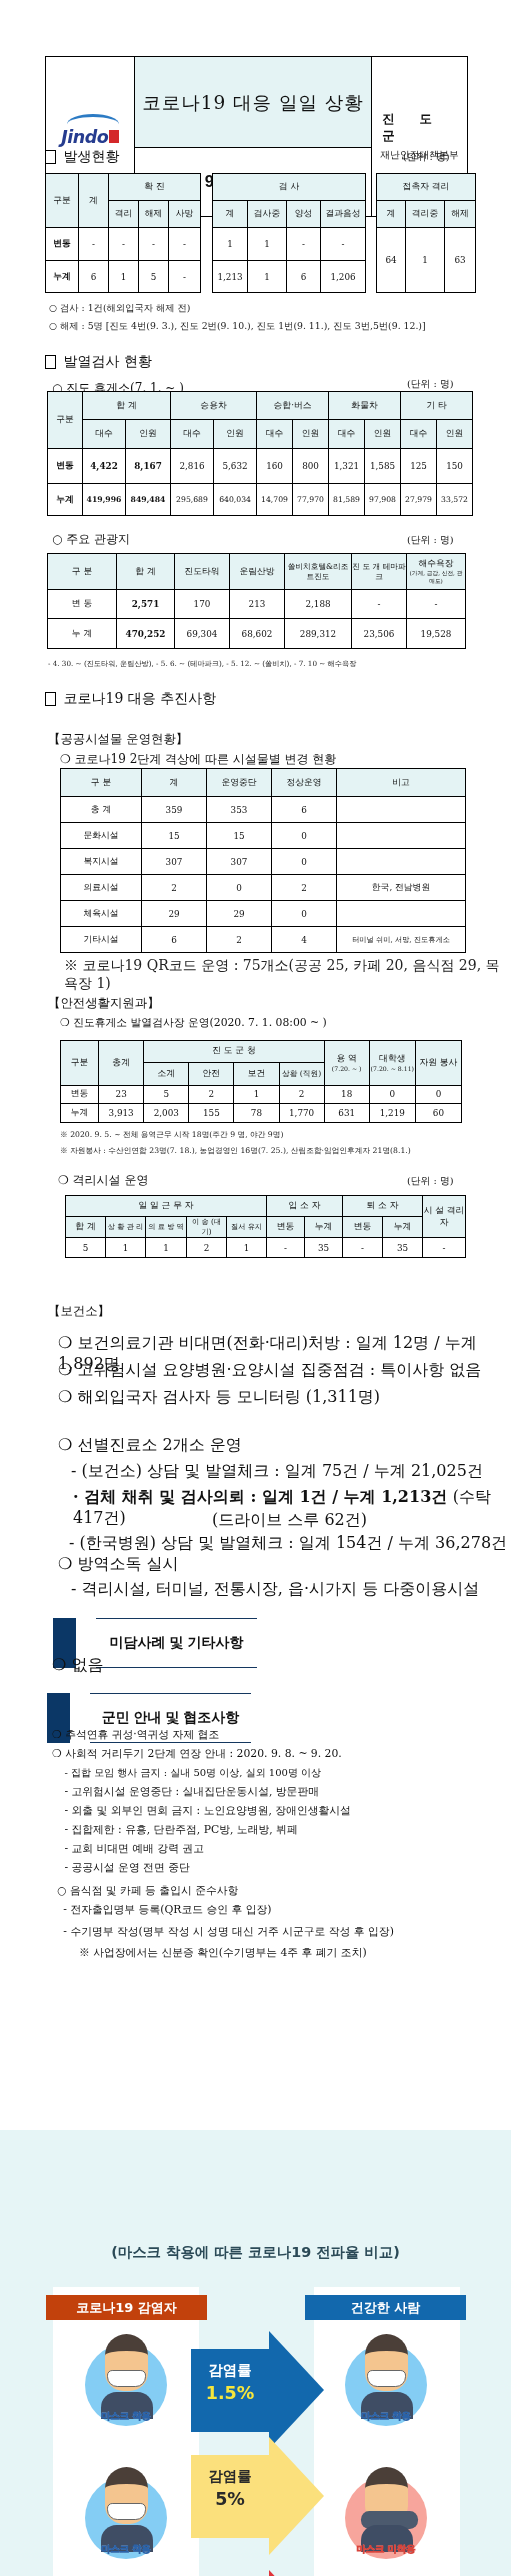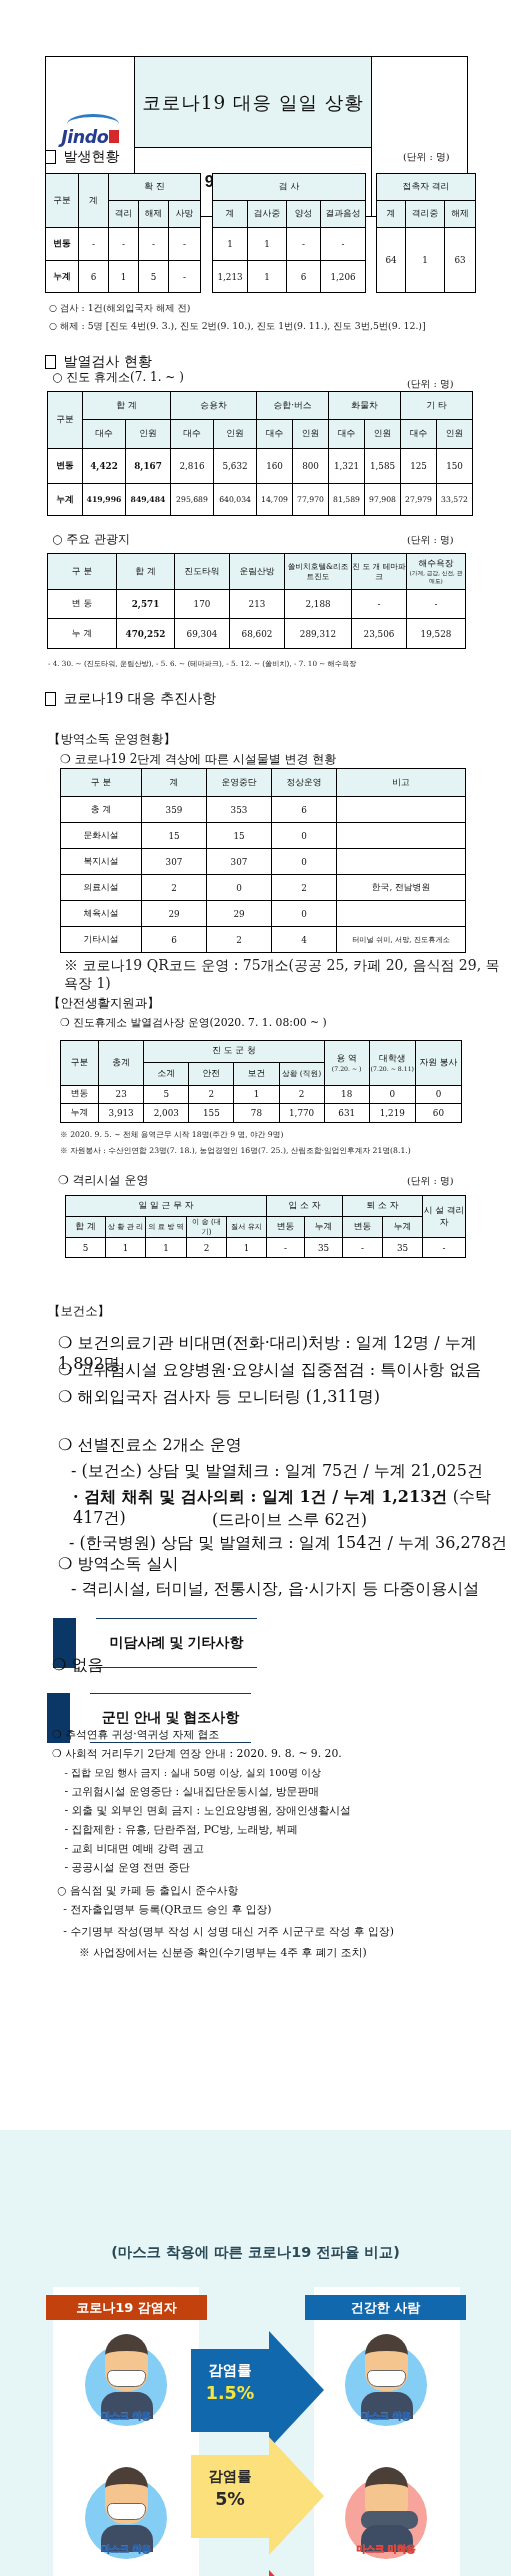--- a/index.html
+++ b/index.html
@@ -73,20 +73,24 @@
     <span class="word">Jindo</span>
       <span class="seal"></span>
   </div>
   <div class="hdr-mid">
     <div class="hdr-title">코로나19 대응 일일 상황</div>
     <div class="hdr-date">
       <span>2020. 9. 23.[수]</span>
         <span class="sub">0시 기준</span>
     </div>
   </div>
+  <div class="hdr-right">
+    <div class="org">진 도 군</div>
+    <div class="dept">재난안전대책본부</div>
+  </div>
 </div>
 
 <div class="abs sec-title" style="left:45px;top:148px;">
   <span class="box"></span>
     <span>발생현황</span>
 </div>
 <div class="abs unit" style="left:403px;top:151px;">(단위 : 명)</div>
 
 <table class="abs" style="left:45px;top:173px;width:156px;height:119px;">
   <colgroup>
@@ -179,21 +183,21 @@
 </tbody>
   </table>
 
 <div class="abs note" style="left:49px;top:302px;font-size:9.3px;">○ 검사 : 1건(해외입국자 해제 전)</div>
 <div class="abs note" style="left:49px;top:320px;font-size:9.3px;">○ 해제 : 5명 [진도 4번(9. 3.), 진도 2번(9. 10.), 진도 1번(9. 11.), 진도 3번,5번(9. 12.)]</div>
 
 <div class="abs sec-title" style="left:45px;top:353px;">
   <span class="box"></span>
     <span>발열검사 현황</span>
 </div>
-<div class="abs sub-title" style="left:52px;top:369px;">○ 진도 휴게소(7. 1. ~ )</div>
+<div class="abs sub-title" style="left:52px;top:380px;">○ 진도 휴게소(7. 1. ~ )</div>
 <div class="abs unit" style="left:407px;top:378px;">(단위 : 명)</div>
 
 <table class="abs" style="left:47px;top:391px;width:422px;height:124px;">
   <colgroup>
       <col style="width:35px">
       <col style="width:43px">
       <col style="width:45px">
       <col style="width:43px">
       <col style="width:43px">
       <col style="width:36px">
@@ -298,21 +302,21 @@
         <td>19,528</td>
       </tr>
 </tbody>
   </table>
 <div class="abs note" style="left:48px;top:659px;font-size:7.2px;">- 4. 30. ~ (진도타워, 운림산방),    - 5. 6. ~ (테마파크),    - 5. 12. ~ (쏠비치), - 7. 10 ~ 해수욕장</div>
 
 <div class="abs sec-title" style="left:45px;top:690px;">
   <span class="box"></span>
     <span>코로나19 대응 추진사항</span>
 </div>
-<div class="abs bracket" style="left:48px;top:731px;">【방역소독 운영현황】</div>
+<div class="abs bracket" style="left:48px;top:731px;">【공공시설물 운영현황】</div>
 <div class="abs sub-title" style="left:60px;top:751px;">❍ <span>코로나19 2단계 격상에 따른 시설물별 변경 현황</span></div>
 
 <table class="abs" style="left:60px;top:768px;width:405px;height:177px;">
   <colgroup>
       <col style="width:81px">
       <col style="width:65px">
       <col style="width:65px">
       <col style="width:65px">
       <col style="width:129px">
     </colgroup>

